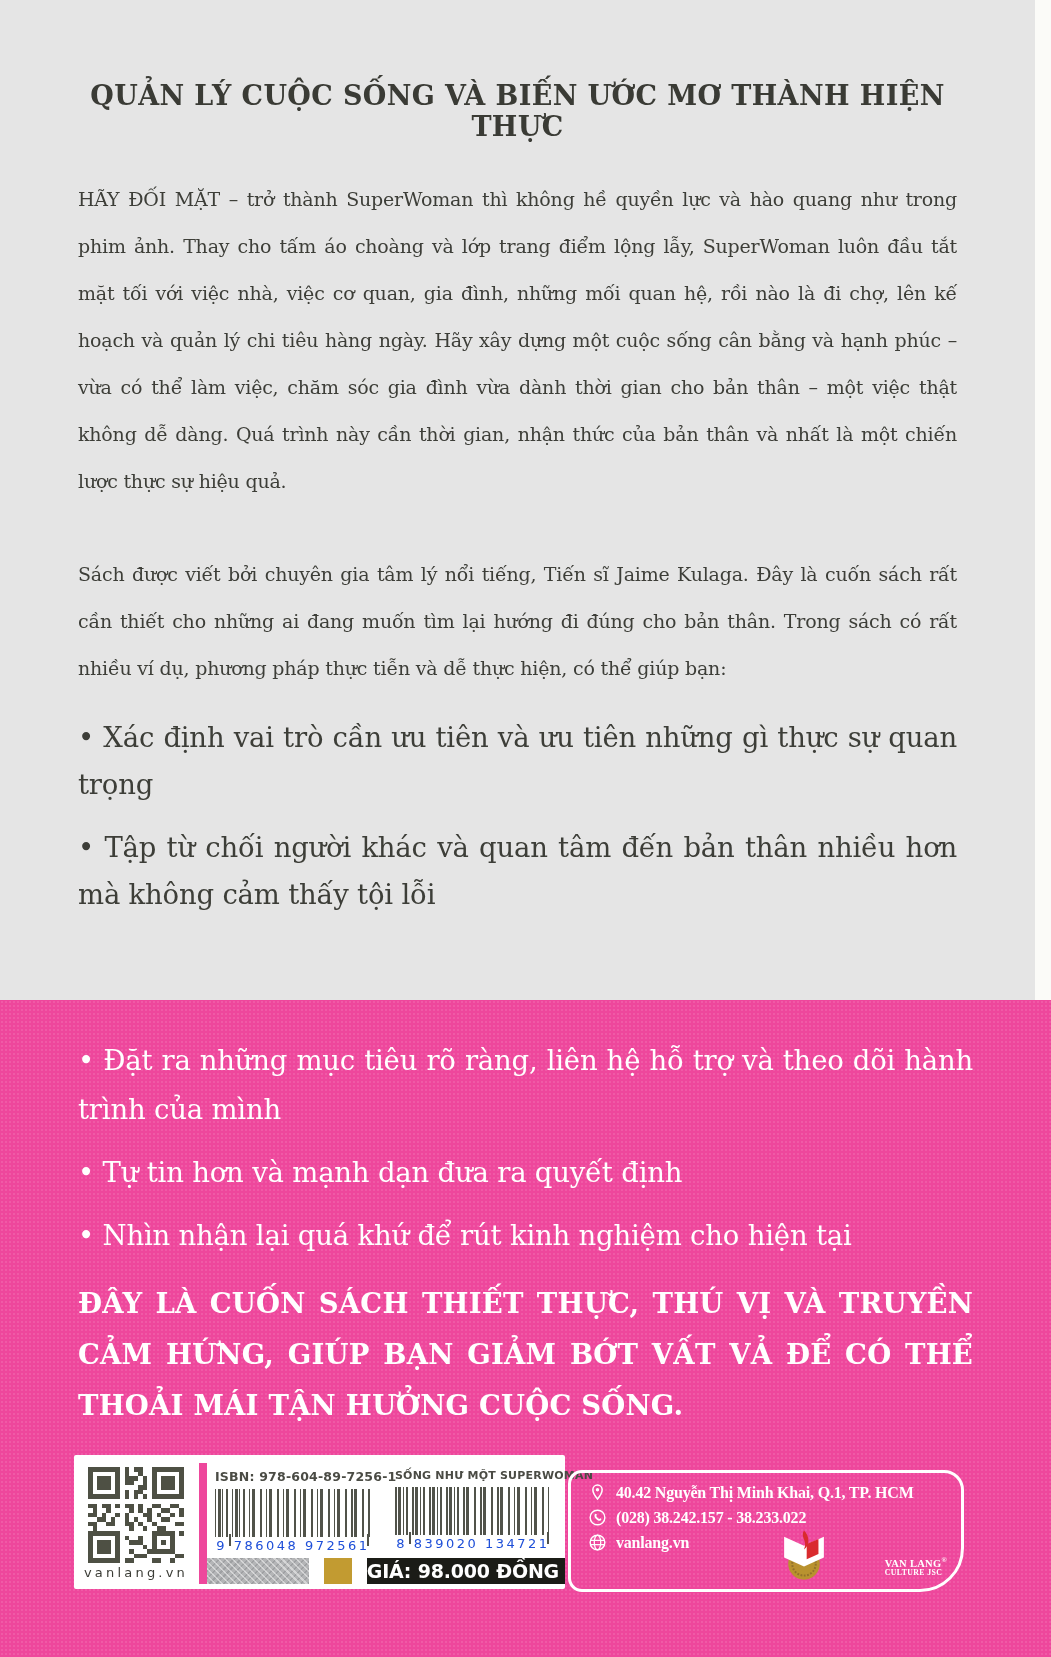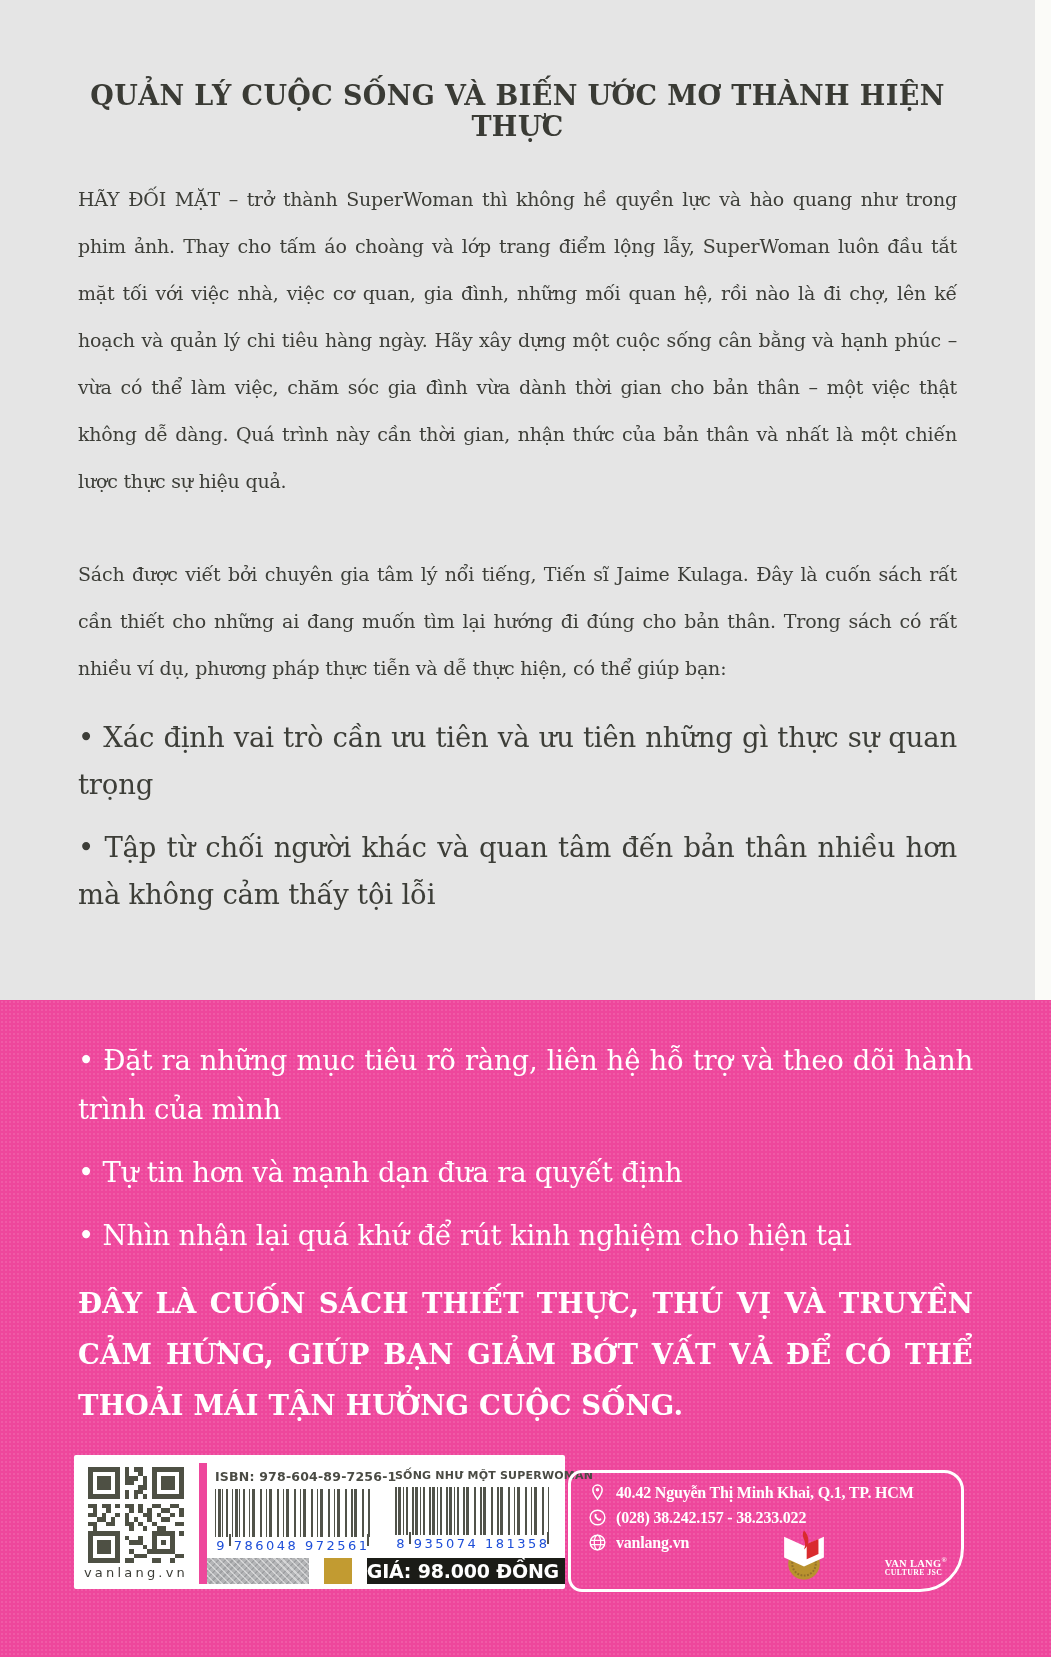--- a/index.html
+++ b/index.html
@@ -238,21 +238,21 @@
 
       <div class="bc-col isbn">
         <div class="bc-label">ISBN: 978-604-89-7256-1</div>
         <div class="barcode"></div>
         <div class="bc-digits">9 786048 972561</div>
       </div>
 
       <div class="bc-col prod">
         <div class="bc-label small">SỐNG NHƯ MỘT SUPERWOMAN</div>
         <div class="barcode"></div>
-        <div class="bc-digits">8 935074 181358</div>
+        <div class="bc-digits">8 839020 134721</div>
       </div>
 
       <div class="price-row">
         <div class="bar-gray"></div>
         <div class="bar-gold"></div>
         <div class="bar-black">GIÁ: 98.000 ĐỒNG</div>
       </div>
     </div>
 
     <div class="contact-panel">

